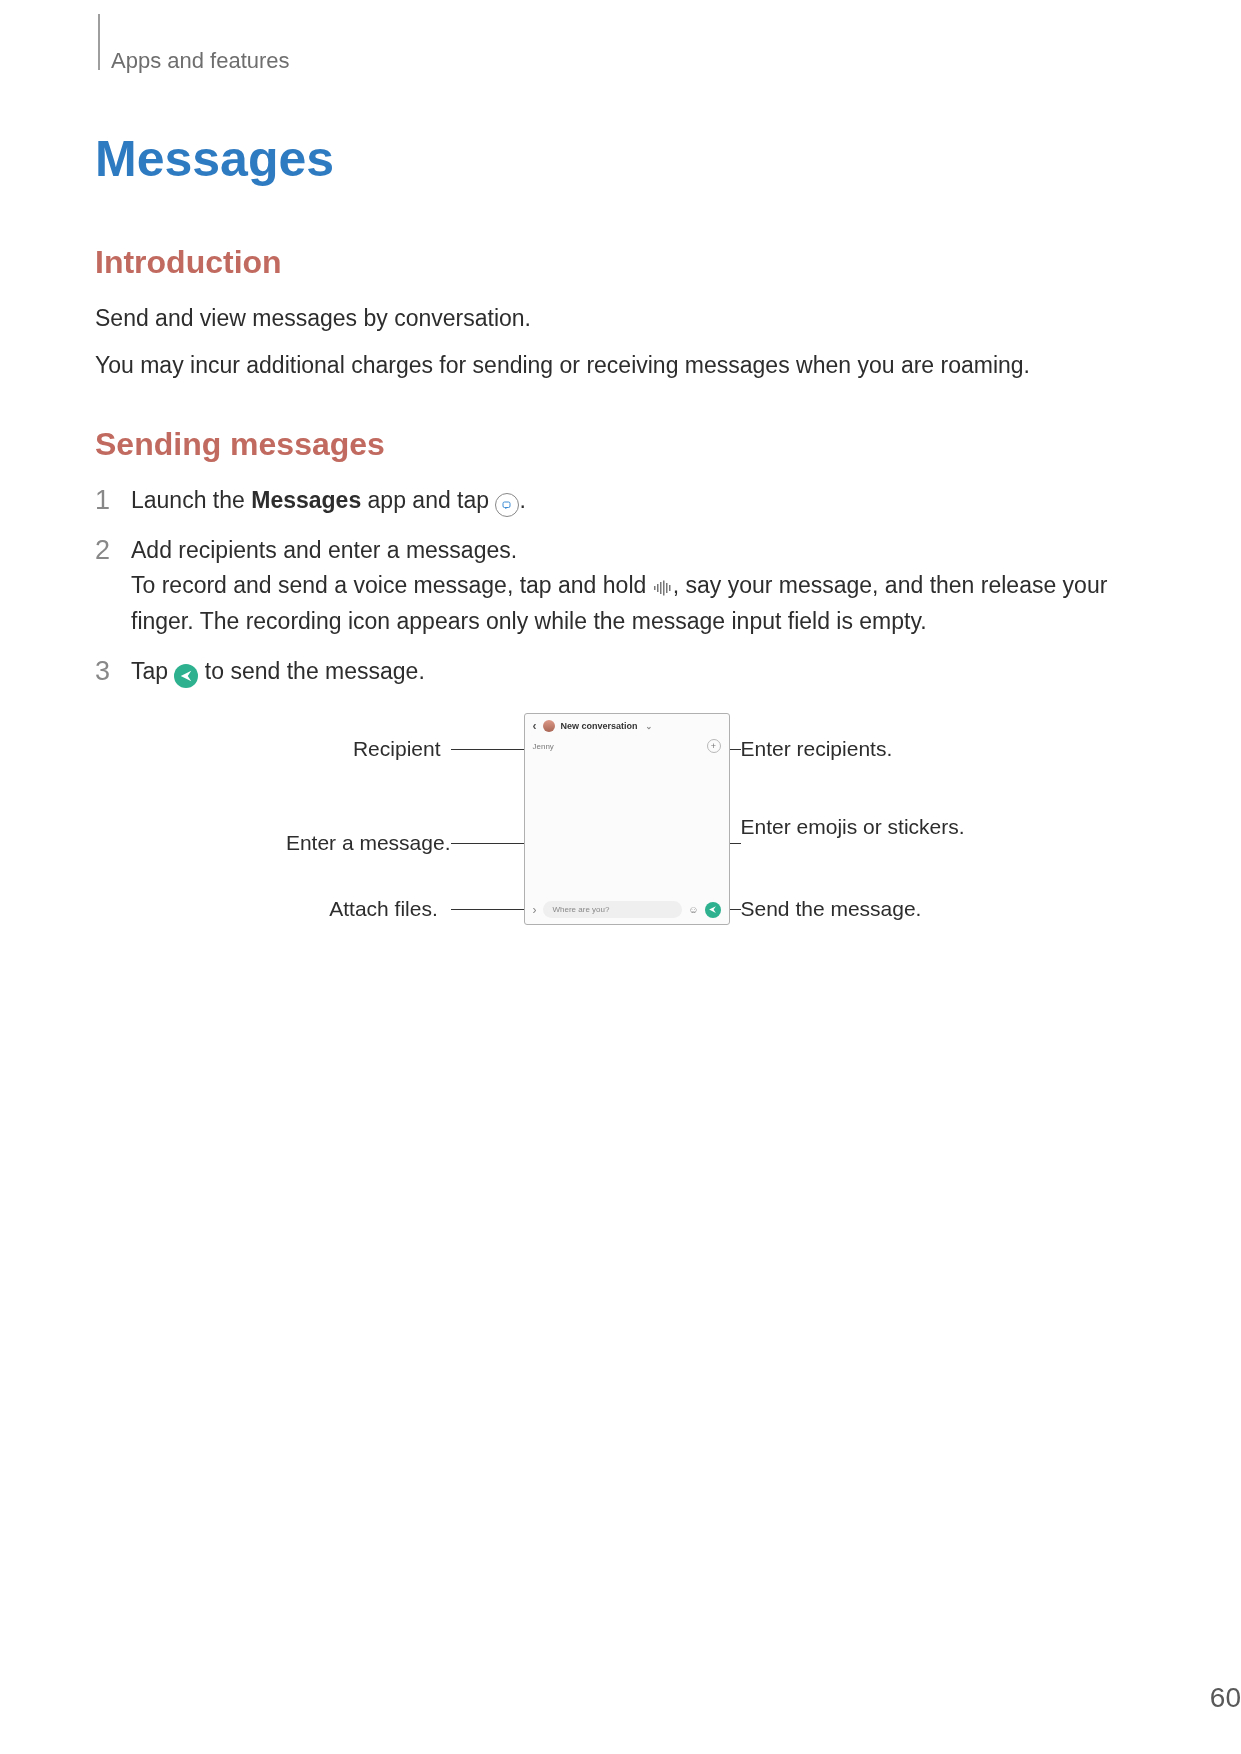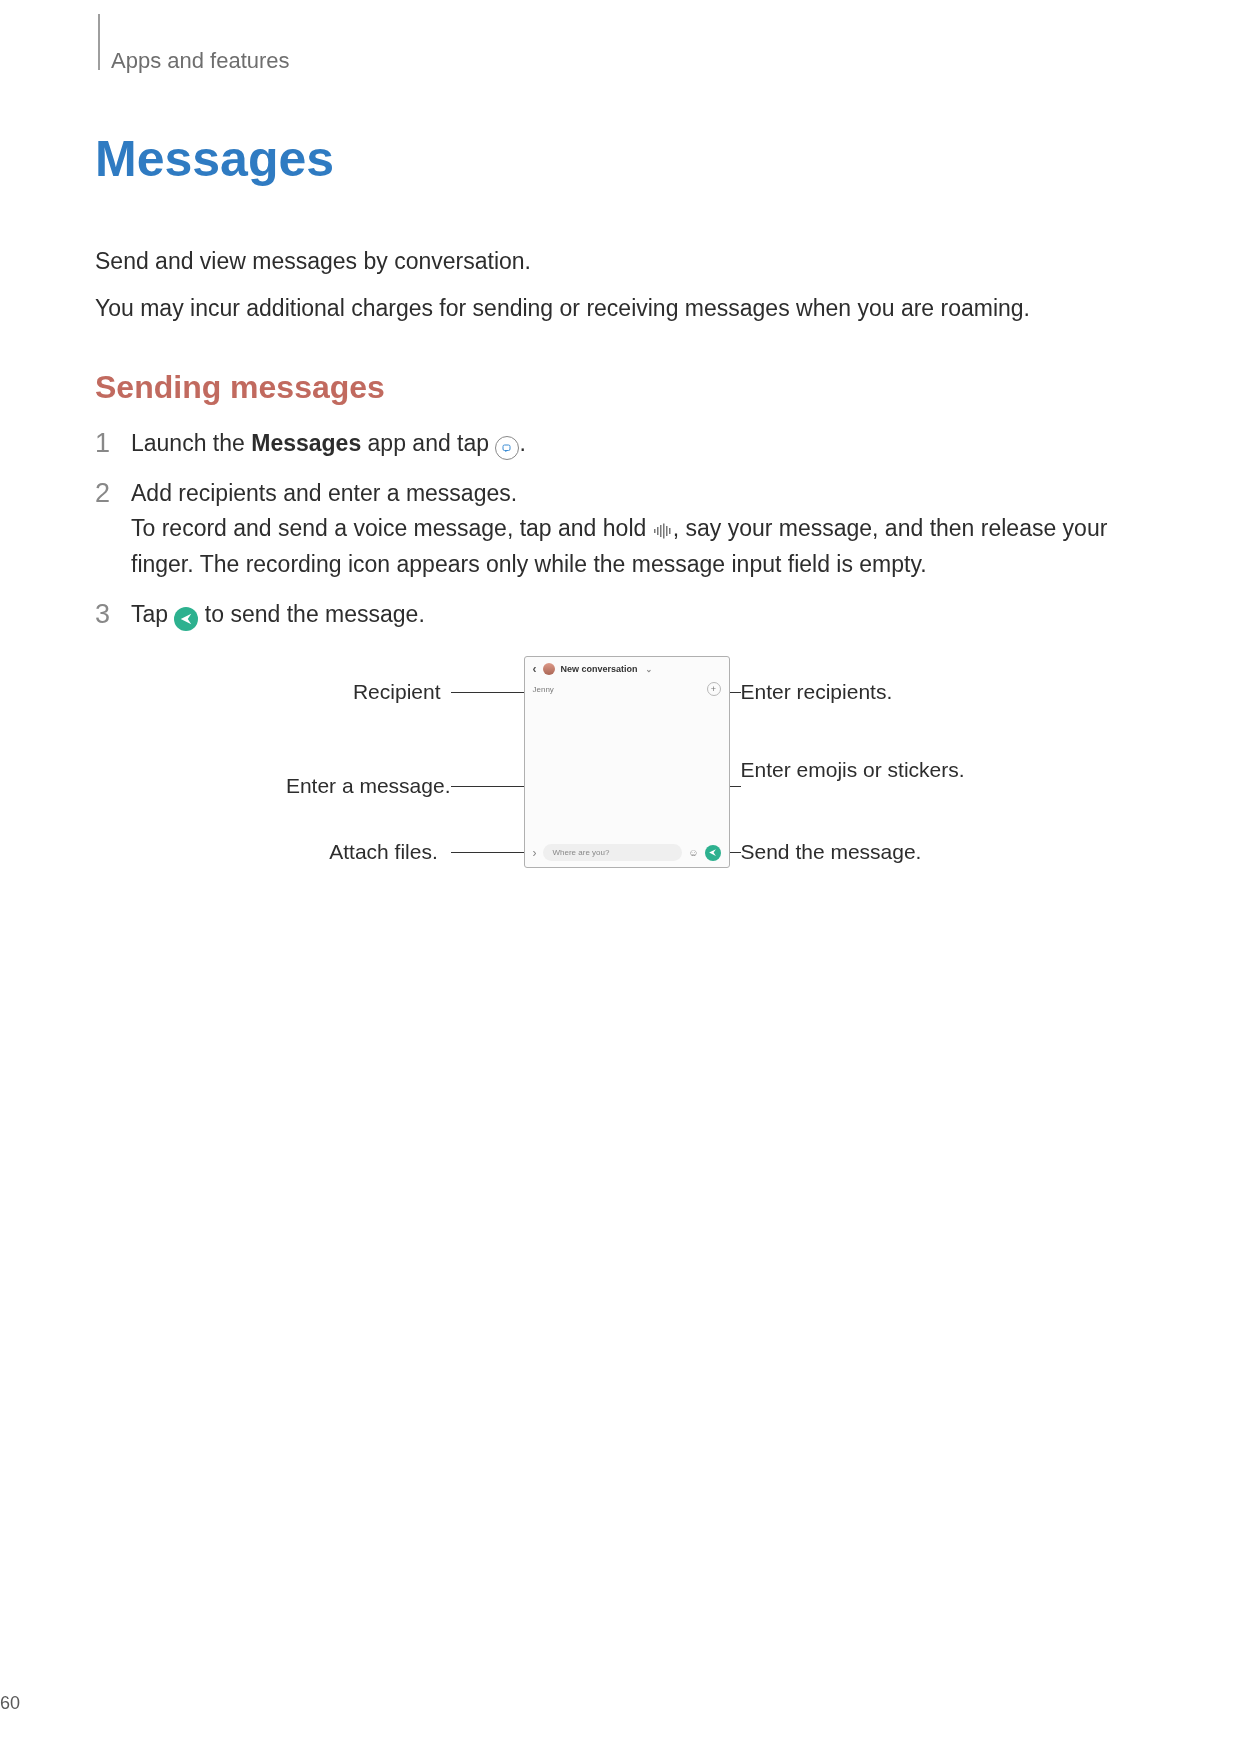--- a/index.html
+++ b/index.html
@@ -208,35 +208,36 @@
   .leader-v {
     position: absolute;
     background: #333;
     width: 1px;
   }
 
   .page-num {
     position: absolute;
     left: 0; right: 0;
     bottom: 40px;
-    text-align: left;
-    font-size: 18px;
+    text-align: right;
+    font-size: 28px;
     color: #595959;
     margin-top: 8px;
   }
 </style>
 </head>
 <body>
 
 <div class="page">
   <div class="header-rule"></div>
   <p class="section-label">Apps and features</p>
 
   <h1 class="title">Messages</h1>
 
+  <h2 class="subheading">Introduction</h2>
   <p class="body-text">Send and view messages by conversation.</p>
   <p class="body-text block-gap">You may incur additional charges for sending or receiving messages when you are roaming.</p>
 
   <h2 class="subheading">Sending messages</h2>
 
   <ol class="steps">
     <li>
       <span class="step-num">1</span>
       <span>
         <span>Launch the </span><span class="bold-inline">Messages</span><span> app and tap </span><span class="icon-circle compose">

